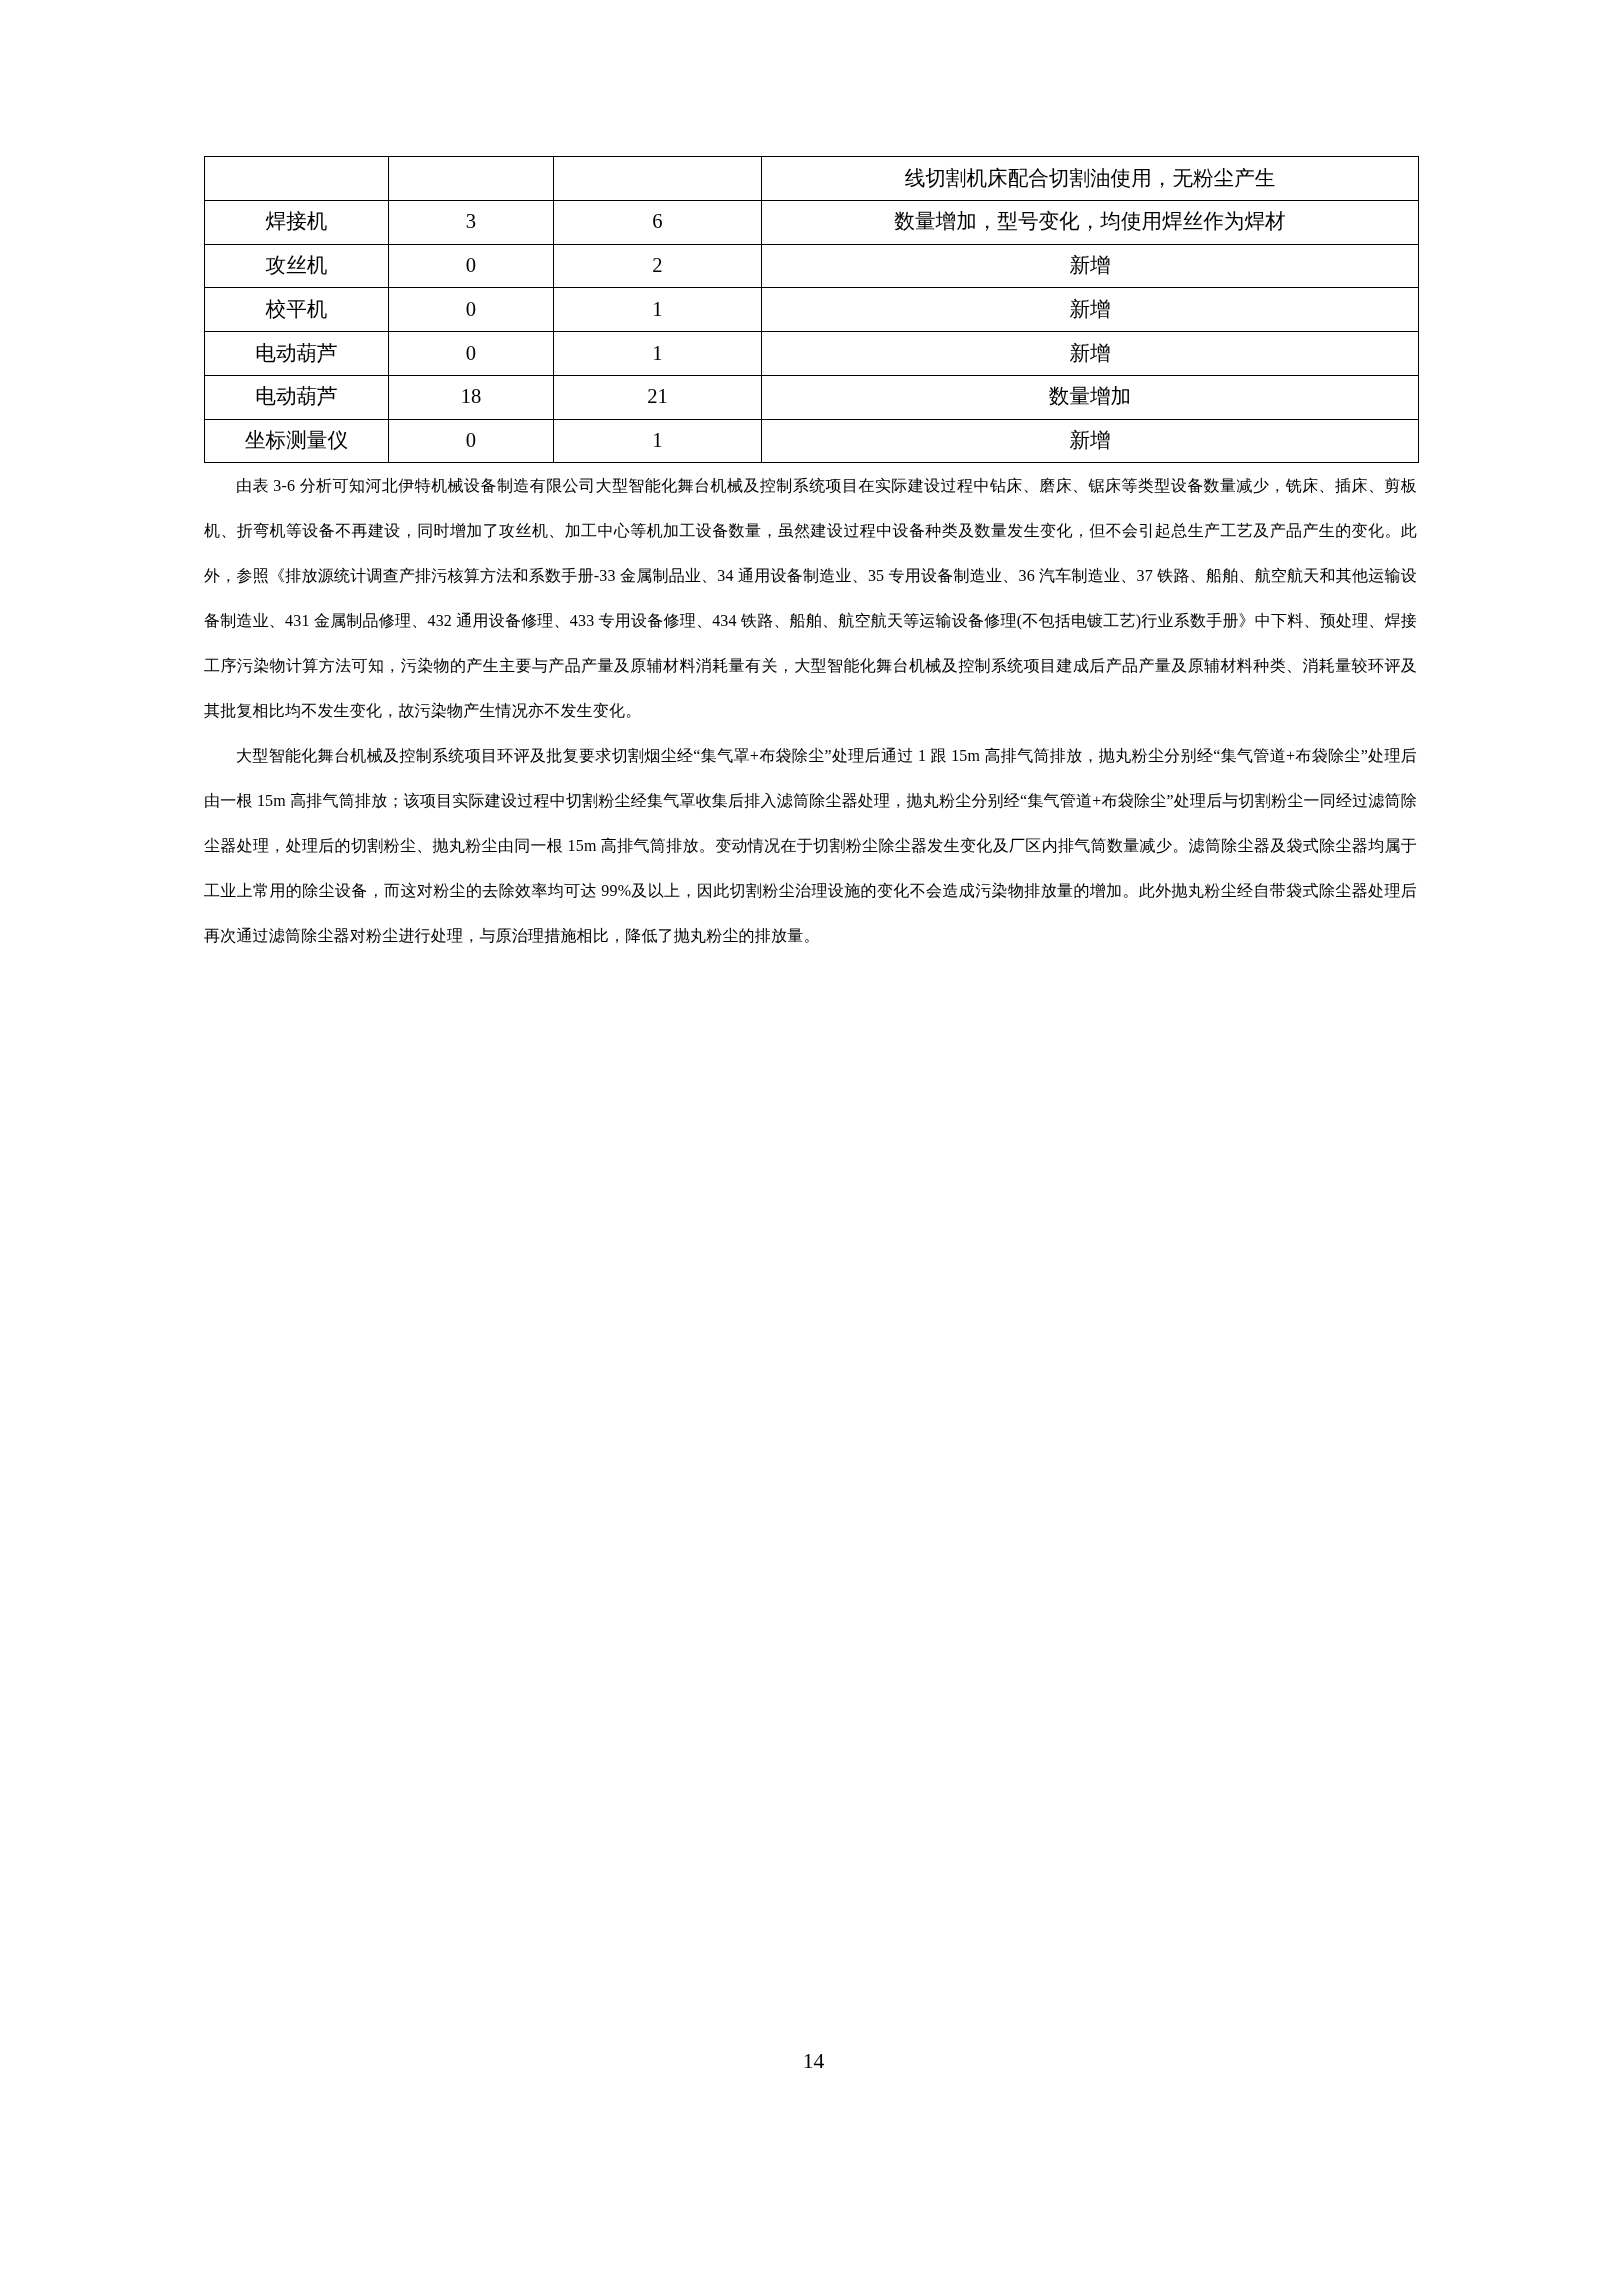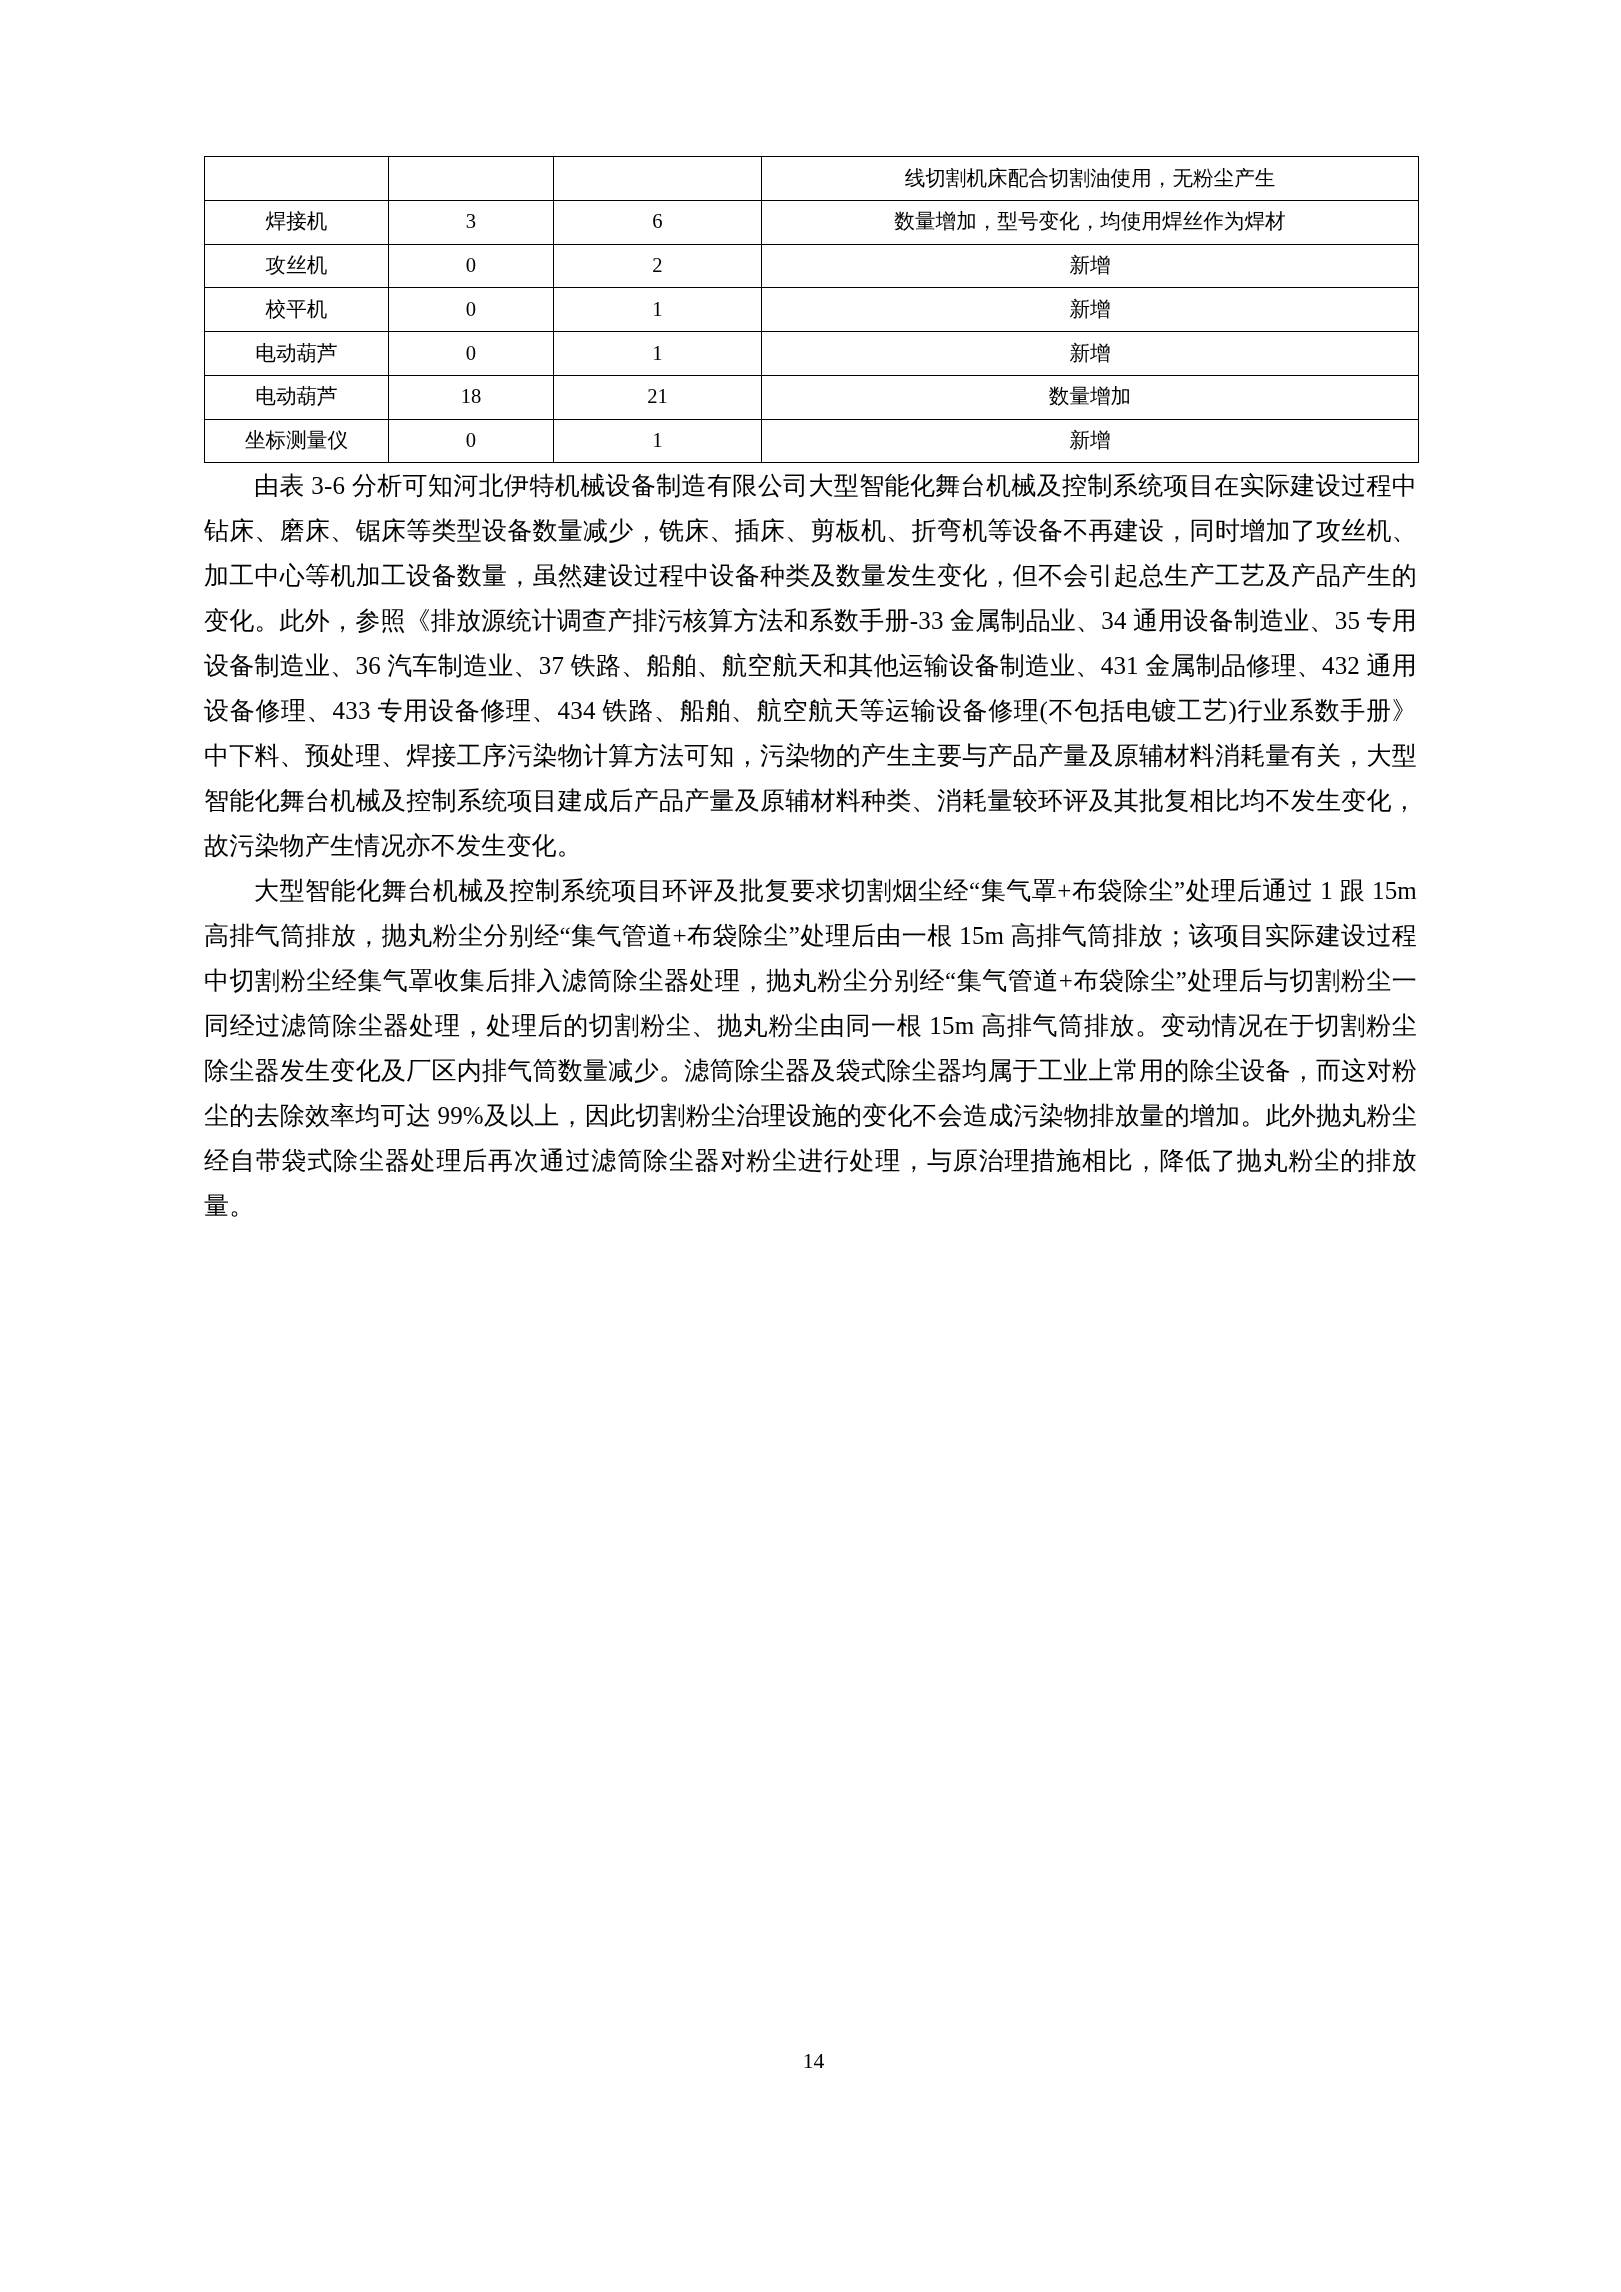--- a/index.html
+++ b/index.html
@@ -44,21 +44,21 @@
     vertical-align: middle;
     height: 33px;
   }
   table.equip col.c1 { width: 184px; }
   table.equip col.c2 { width: 165px; }
   table.equip col.c3 { width: 208px; }
   table.equip col.c4 { width: 657px; }
 
   
   p.body {
-    font-size: 25px;
+    font-size: 16px;
     line-height: 45px;
     margin: 0;
     text-align: justify;
     text-justify: inter-ideograph;
     letter-spacing: 0.2px;
   }
   p.indent {
     text-indent: 2em;
   }
   .gap-top { margin-top: 15.7px; }

